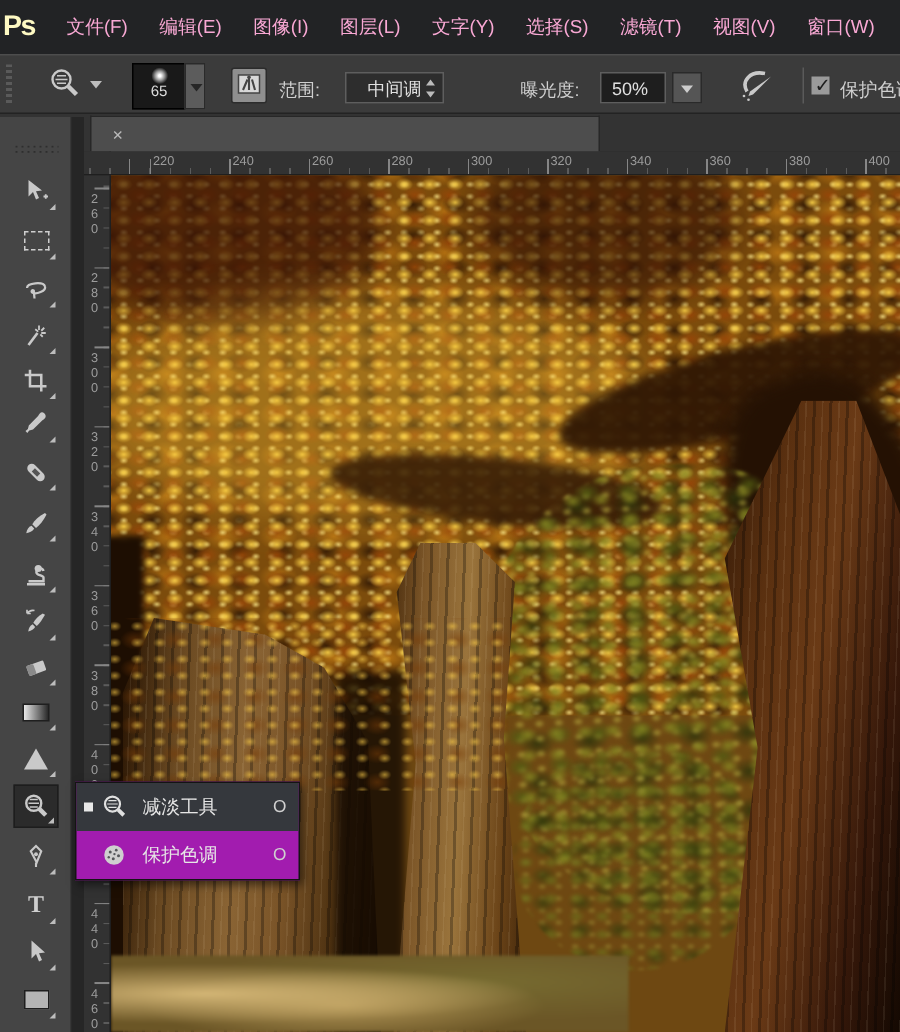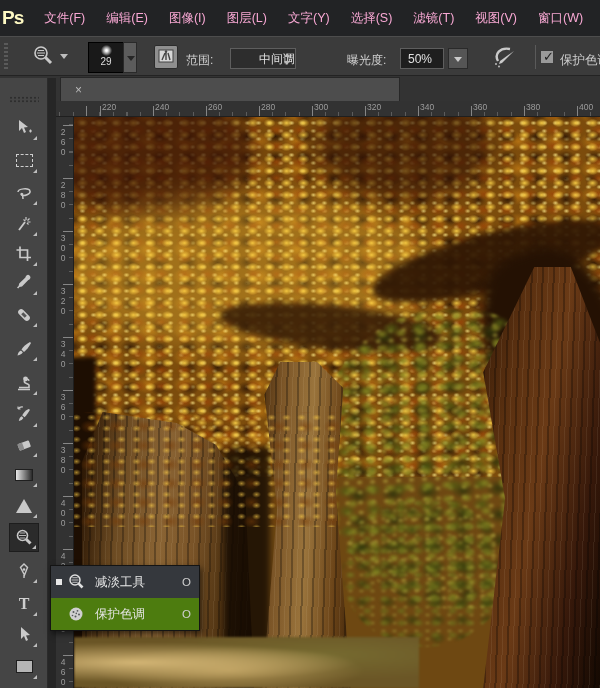--- a/index.html
+++ b/index.html
@@ -27,21 +27,21 @@
   .brushsize{color:#ddd;font-size:10px;line-height:11px;}
   .brushdrop{position:absolute;left:123px;top:5px;width:14px;height:31px;background:#5c5c5c;
              border:1px solid #2a2a2a;box-sizing:border-box;}
   .brushdrop .dn{position:absolute;left:3px;top:13px;width:0;height:0;
                  border-left:4px solid transparent;border-right:4px solid transparent;border-top:5px solid #262626;}
   .panelbtn{position:absolute;left:154px;top:8px;width:22px;height:22px;background:#8f8f8f;
             border:1px solid #2c2c2c;border-radius:2px;overflow:hidden;}
   .panelbtn svg{display:block;margin:1px auto;}
   .optlabel{position:absolute;top:15px;color:#cfcfcf;font-size:12px;}
   .rangesel{position:absolute;left:230px;top:11px;width:66px;height:21px;background:#2d2d2d;
-            border:1px solid #5e5e5e;color:#e0e0e0;font-size:12px;line-height:20px;text-align:right;box-sizing:border-box;}
+            border:1px solid #5e5e5e;color:#e0e0e0;font-size:12px;line-height:20px;text-align:center;box-sizing:border-box;}
   .updown{position:absolute;right:4px;top:4px;width:7px;height:12px;}
   .updown i{position:absolute;left:0;width:0;height:0;border-left:3.5px solid transparent;border-right:3.5px solid transparent;}
   .updown .u{top:0;border-bottom:4px solid #bbb;}
   .updown .d{bottom:0;border-top:4px solid #bbb;}
   .expbox{position:absolute;left:400px;top:11px;width:44px;height:21px;background:#1e1e1e;
           border:1px solid #5e5e5e;color:#e0e0e0;font-size:12px;line-height:20px;padding-left:7px;box-sizing:border-box;}
   .expdrop{position:absolute;left:448px;top:11px;width:20px;height:21px;background:#555;
            border:1px solid #2a2a2a;box-sizing:border-box;}
   .expdrop .dn{position:absolute;left:5px;top:8px;width:0;height:0;
                border-left:4px solid transparent;border-right:4px solid transparent;border-top:5px solid #ccc;}
@@ -152,22 +152,22 @@
     background-image:
       radial-gradient(closest-side,rgba(240,195,70,.85),rgba(240,195,70,0) 60%),
       radial-gradient(closest-side,rgba(120,60,8,.7),rgba(120,60,8,0) 70%);
     background-size:15px 11px,27px 19px;background-position:0 0,7px 5px;}
   .c-ground{left:0;top:520px;width:345px;height:51px;background:#6b5626;filter:blur(1px);
     background-image:
       radial-gradient(at 18% 50%,rgba(215,185,120,.95),rgba(215,185,120,0) 55%),
       radial-gradient(at 45% 65%,rgba(190,160,95,.85),rgba(190,160,95,0) 50%),
       radial-gradient(at 72% 35%,rgba(120,110,50,.85),rgba(120,110,50,0) 55%);}
   
-  .flyout{position:absolute;left:50px;top:521px;width:148px;background:#4d7c0f;
-          border:1px solid #141414;box-shadow:2px 3px 6px rgba(0,0,0,.55);z-index:50;margin-top:44px;}
+  .flyout{position:absolute;left:50px;top:521px;width:148px;background:#a21caf;
+          border:1px solid #141414;box-shadow:2px 3px 6px rgba(0,0,0,.55);z-index:50;}
   .flyrow{position:relative;height:32px;display:flex;align-items:center;padding:0 8px 0 16px;}
   .flyrow.selected{background:#35383d;}
   .flybullet{position:absolute;left:5px;top:13px;width:6px;height:6px;background:#e8e8e8;}
   .flyicon{width:20px;height:18px;margin-right:8px;flex:none;}
   .flylabel{color:#e6e6e6;font-size:12.5px;flex:1;white-space:nowrap;}
   .flyshort{color:#d0d0d0;font-size:11.5px;margin-left:4px;}
 </style>
 </head>
 <body>
 
@@ -191,21 +191,21 @@
     <div class="tooliconbox">
       <svg width="30" height="24" viewBox="0 0 30 24">
         <circle cx="13" cy="9" r="6" fill="none" stroke="#c9c9c9" stroke-width="1.6"></circle>
         <path d="M9 9 h8 M10 6.5 h6 M10 11.5 h6" stroke="#c9c9c9" stroke-width="1"></path>
         <line x1="17.5" y1="13.5" x2="23" y2="19" stroke="#c9c9c9" stroke-width="3"></line>
       </svg>
     </div>
     <div class="caret"></div>
     <div class="brushbox">
       <div class="brushdot"></div>
-      <div class="brushsize">29</div>
+      <div class="brushsize">65</div>
     </div>
     <div class="brushdrop">
         <div class="dn"></div>
       </div>
     <div class="panelbtn">
       <svg width="18" height="18" viewBox="0 0 18 18">
         <rect x="2" y="3" width="14" height="12" fill="#d8d8d8" stroke="#444" stroke-width="1"></rect>
         <path d="M5 13 L8 6 M9 13 L9 5 M13 13 L11 6" stroke="#444" stroke-width="1.4" fill="none"></path>
         <circle cx="9" cy="4.5" r="1.2" fill="#444"></circle>
       </svg>

